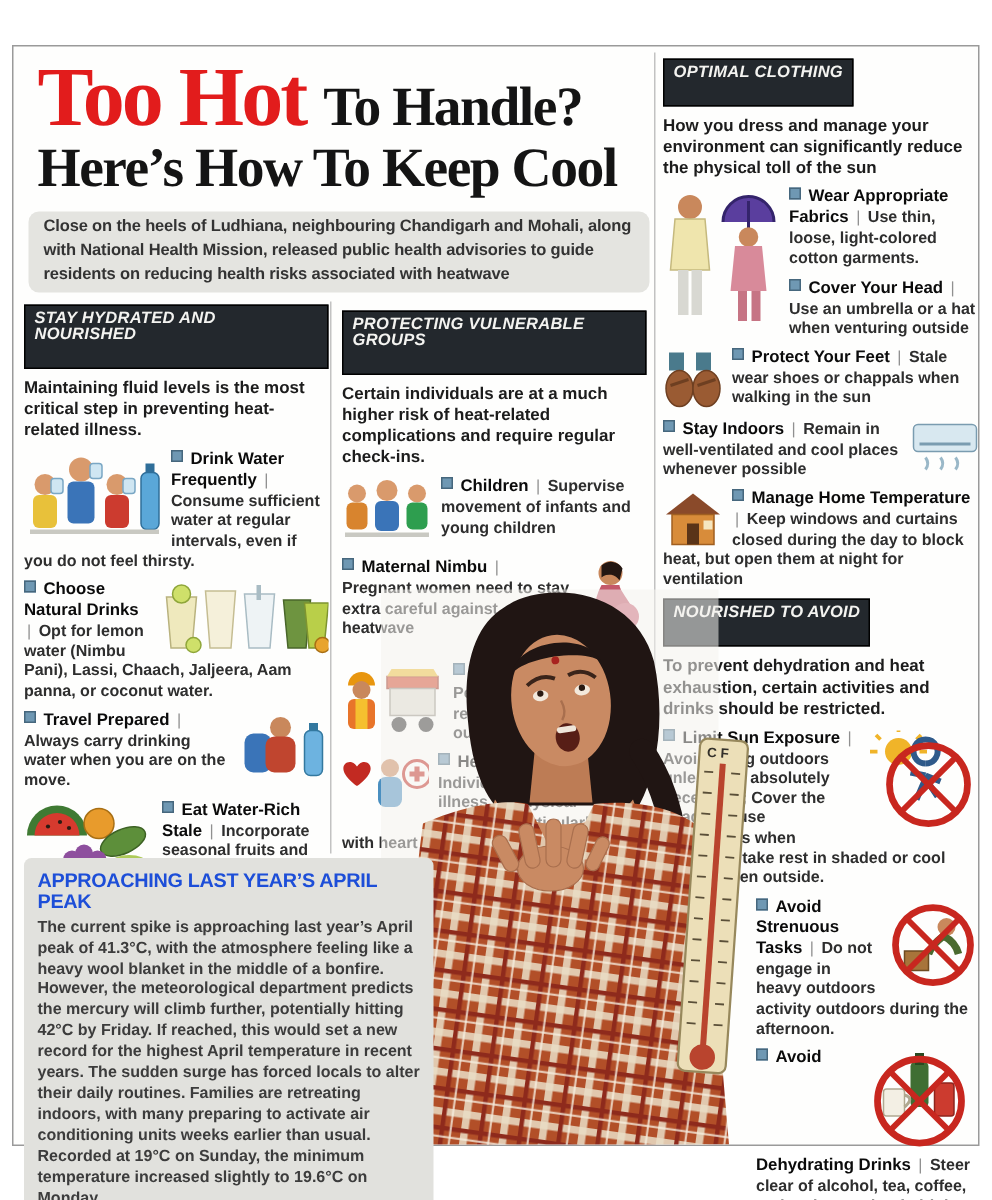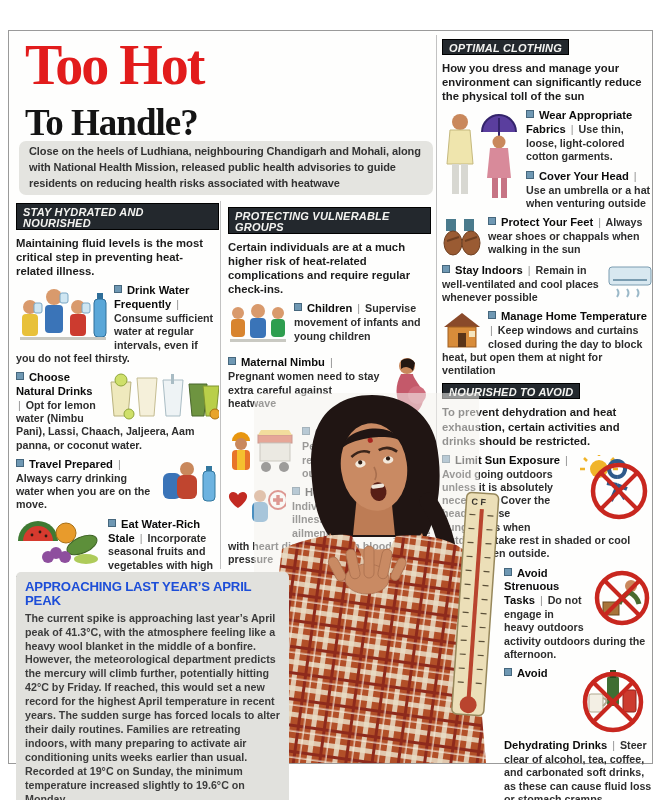--- a/index.html
+++ b/index.html
@@ -2,37 +2,37 @@
 <html><head>
 <meta charset="utf-8">
 <style>
   html,body{margin:0;padding:0;background:#fff;}
   #page{position:relative;width:661px;height:800px;background:#ffffff;overflow:hidden;
         font-family:"Liberation Sans",sans-serif;}
   #frame{position:absolute;left:8px;top:30px;width:643px;height:732px;
          border:1px solid #9a9a9a;background:#fefefd;}
   
   #masthead{position:absolute;left:16px;top:8px;width:414px;}
-  .t-line1{display:flex;align-items:baseline;gap:12px;white-space:nowrap;flex-direction:column;}
+  .t-line1{display:flex;align-items:baseline;gap:12px;white-space:nowrap;}
   .t-red{font:700 56px/0.95 "Liberation Serif",serif;color:#e21c1c;letter-spacing:-2px;}
   .t-blk{font:700 37px/1 "Liberation Serif",serif;color:#141414;letter-spacing:-1px;text-align:right;}
   .t-sub{font:700 37px/1.05 "Liberation Serif",serif;color:#141414;letter-spacing:-1px;margin-top:2px;}
   #intro-box{position:absolute;left:10px;top:110px;width:394px;min-height:44px;background:#e4e4e0;
              border-radius:7px;padding:3px 10px;font:700 11px/1.45 "Liberation Sans",sans-serif;
              color:#333;letter-spacing:-0.1px;}
   
   .col{position:absolute;font:700 10.7px/1.24 "Liberation Sans",sans-serif;color:#2e2e2e;}
   #col-left{left:7px;top:172px;width:203px;}
   #col-mid{left:219px;top:176px;width:203px;}
   #col-right{left:433px;top:8px;width:211px;}
   .vdiv{position:absolute;width:1px;background:#c2c2c2;}
   #vdiv1{left:211px;top:170px;height:368px;}
   #vdiv2{left:427px;top:4px;height:724px;}
   .sec-h{display:inline-block;background:#23282d;color:#f3f3f0;font:italic 700 11px/1 "Liberation Sans",sans-serif;
-         padding:3px 6px 0;border:1px solid #000;letter-spacing:.2px;margin-bottom:6px;}
+         padding:3px 6px 16px;border:1px solid #000;letter-spacing:.2px;margin-bottom:6px;}
   .col-intro{font-weight:700;font-size:11.3px;color:#1c1c1c;margin-bottom:6px;line-height:1.25;}
   .item{margin-bottom:6px;}
   .clrfix::after{content:"";display:block;clear:both;}
   .lbl{color:#0b0b0b;font-size:11.2px;}
   .sep{color:#909090;font-weight:400;padding:0 2px;}
   .blt{display:inline-block;width:6px;height:6px;background:#6f98b3;border:1px solid #46677d;
        margin-right:2px;vertical-align:1px;}
   .fl{float:left;margin:1px 6px 1px 0;}
   .fr{float:right;margin:1px 0 1px 6px;}
   .ind62{margin-left:62px;}
@@ -331,21 +331,21 @@
         <svg class="fl" width="40" height="40" viewBox="0 0 40 40">
           <rect x="4" y="2" width="10" height="12" fill="#4a7a8c"></rect>
           <rect x="22" y="2" width="10" height="12" fill="#4a7a8c"></rect>
           <ellipse cx="11" cy="26" rx="9" ry="12" fill="#9a5b33" stroke="#6e3f21"></ellipse>
           <ellipse cx="29" cy="26" rx="9" ry="12" fill="#9a5b33" stroke="#6e3f21"></ellipse>
           <path d="M5,24 l12,-4 M23,24 l12,-4" stroke="#6e3f21" stroke-width="2"></path>
         </svg>
         <span class="blt"></span>
         <span class="lbl">Protect Your Feet</span>
         <span class="sep">|</span>
-        <span>Always wear shoes or chappals when walking in the sun</span>
+        <span>Stale wear shoes or chappals when walking in the sun</span>
       </div>
 
       <div class="item clrfix">
         <svg class="fr" width="46" height="38" viewBox="0 0 46 38">
           <rect x="2" y="2" width="42" height="18" rx="3" fill="#d8e8f0" stroke="#7a9cb0"></rect>
           <line x1="6" y1="15" x2="40" y2="15" stroke="#7a9cb0" stroke-width="2"></line>
           <path d="M10,24 q3,4 0,8 M20,24 q3,4 0,8 M30,24 q3,4 0,8" stroke="#9ab8c8" stroke-width="2" fill="none"></path>
         </svg>
         <span class="blt"></span>
         <span class="lbl">Stay Indoors</span>

